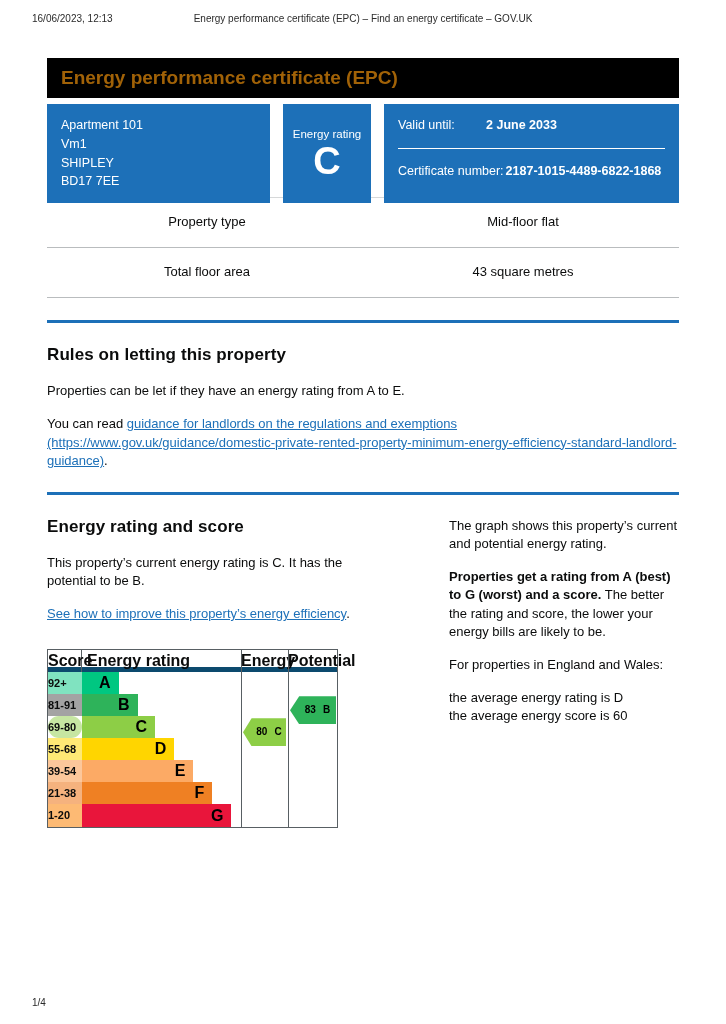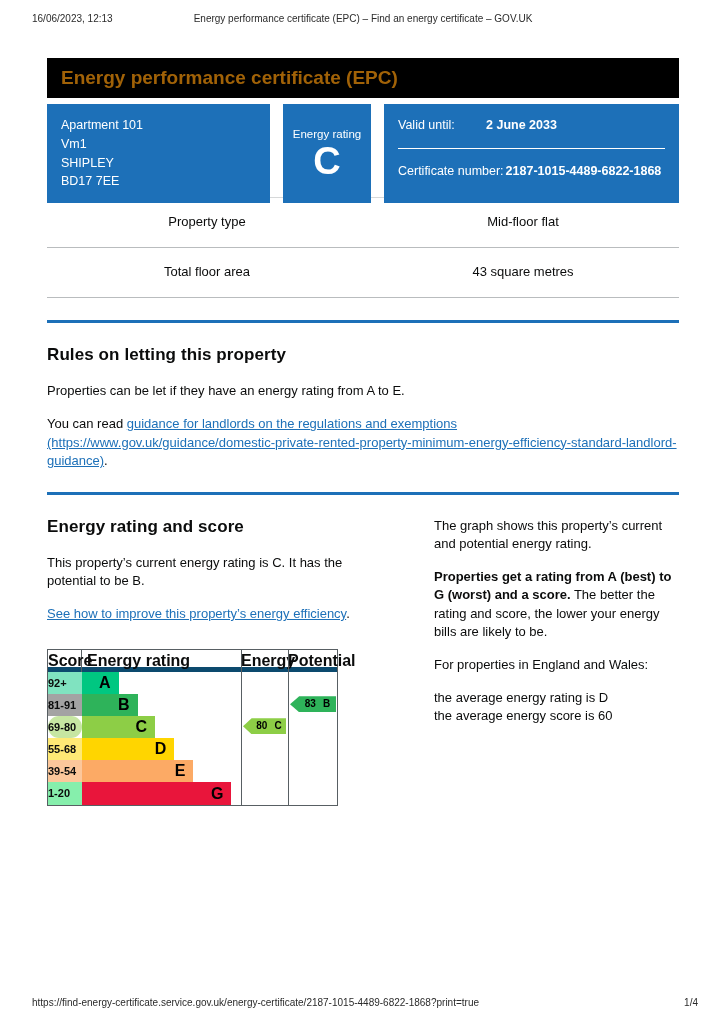--- a/index.html
+++ b/index.html
@@ -95,21 +95,21 @@
     letter-spacing: 0.1px;
   }
   p.body-text { margin-top: 15px; }
   a.link, .link { color: #1d70b8; text-decoration: underline; cursor: pointer; }
 
   
   .rating-grid {
     margin-top: 16px;
     display: grid;
     grid-template-columns: 340px 1fr;
-    column-gap: 47px;
+    column-gap: 62px;
   }
   .rating-grid .left h2 { margin-top: 4px; }
   .rating-grid .right { padding-top: 6px; }
   .rating-grid .right p { margin-top: 0; }
   .rating-grid .right p + p { margin-top: 15px; }
   .rating-grid .right .tight { margin-top: 0; }
 
   
   .epc-chart {
     margin-top: 26px;
@@ -143,21 +143,21 @@
     height: 100%;
     display: flex; align-items: center; justify-content: flex-end;
     padding-right: 8px;
     font-size: 16px; font-weight: bold; color: #000000;
   }
   .vline { position: absolute; top: 0; bottom: 0; width: 1px; background: #585f63; }
   .vline.v1 { left: 193px; }
   .vline.v2 { left: 240px; }
   .arrow {
     position: absolute;
-    height: 16px;
+    height: 28px;
     display: flex; align-items: center; justify-content: center;
     gap: 7px;
     padding-left: 9px;
     font-size: 10px; font-weight: bold; color: #000000;
     clip-path: polygon(20% 0, 100% 0, 100% 100%, 20% 100%, 0 50%);
   }
 </style>
 </head>
 <body>
 
@@ -258,21 +258,27 @@
                 <div class="band" style="width: 58%; background: rgb(255, 213, 0);">D</div>
               </div>
             </div>
             <div class="epc-row">
               <div class="score-cell" style="background: rgb(252, 199, 155);">39-54</div>
               <div class="band-area">
                 <div class="band" style="width: 70%; background: rgb(252, 170, 101);">E</div>
               </div>
             </div>
             <div class="epc-row">
-              <div class="score-cell" style="background: #86efac;">1-20</div>
+              <div class="score-cell" style="background: rgb(245, 178, 126);">21-38</div>
+              <div class="band-area">
+                <div class="band" style="width: 82%; background: rgb(239, 128, 35);">F</div>
+              </div>
+            </div>
+            <div class="epc-row">
+              <div class="score-cell" style="background: #fdba74;">1-20</div>
               <div class="band-area">
                 <div class="band" style="width: 94%; background: rgb(233, 21, 59);">G</div>
               </div>
             </div>
           </div>
         <div class="vline v1"></div>
         <div class="vline v2"></div>
         <div class="arrow" id="current-arrow" style="left: 195px; width: 43px; top: 68px; background: rgb(141, 206, 70);">
             <span>80</span>
             <span>C</span>
@@ -289,15 +295,14 @@
       <p><b>Properties get a rating from A (best) to G (worst) and a score.</b><span> The better the rating and score, the lower your energy bills are likely to be.</span></p>
       <p>For properties in England and Wales:</p>
       <p>the average energy rating is D</p>
       <p class="tight">the average energy score is 60</p>
     </div>
   </div>
 
 </div>
 
 <div class="print-footer">
-  <span>https://find-energy-certificate.service.gov.uk/energy-certificate/2187-1015-4489-6822-1868?print=true</span>
   <span>1/4</span>
 </div>
 
 </body></html>

